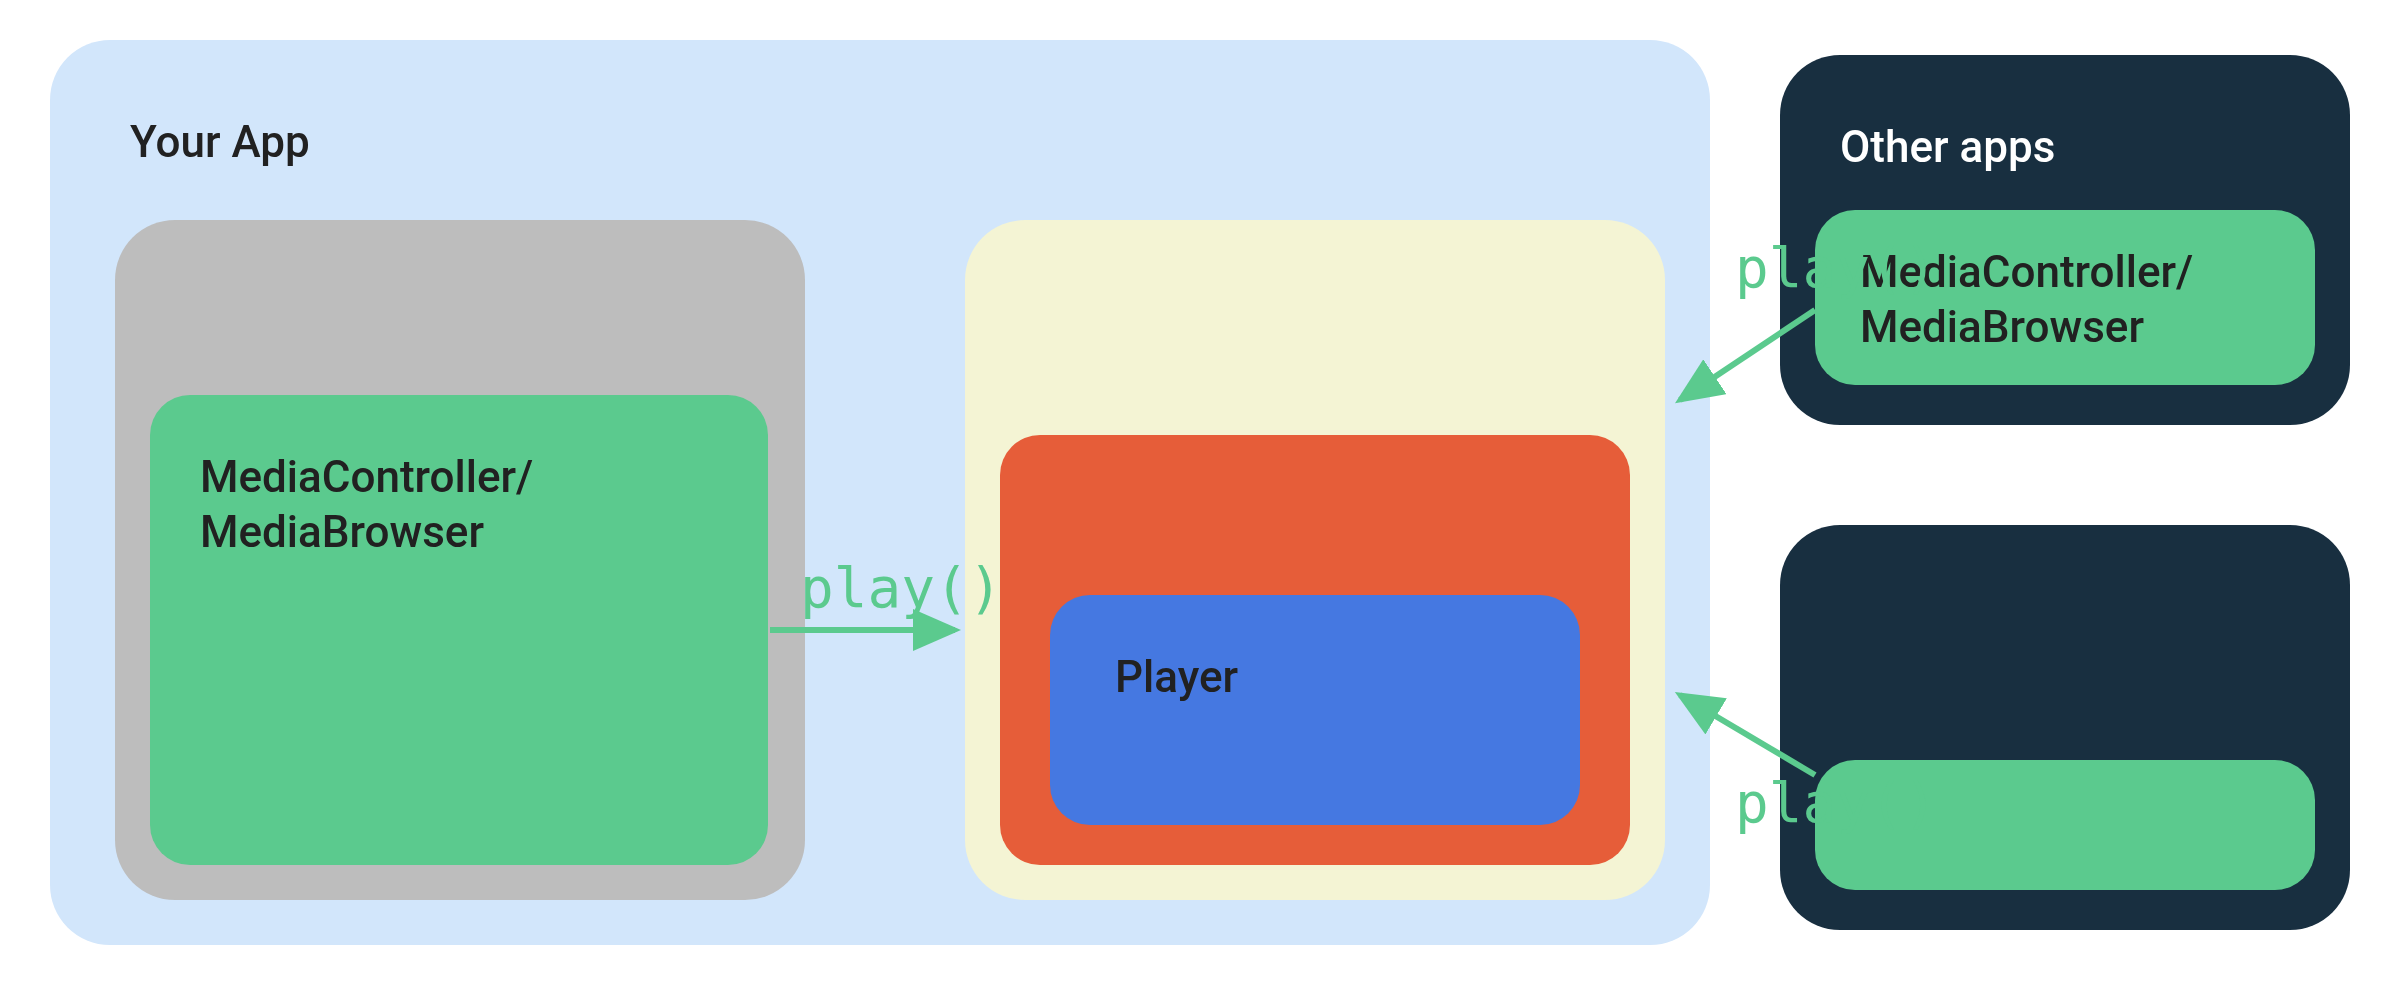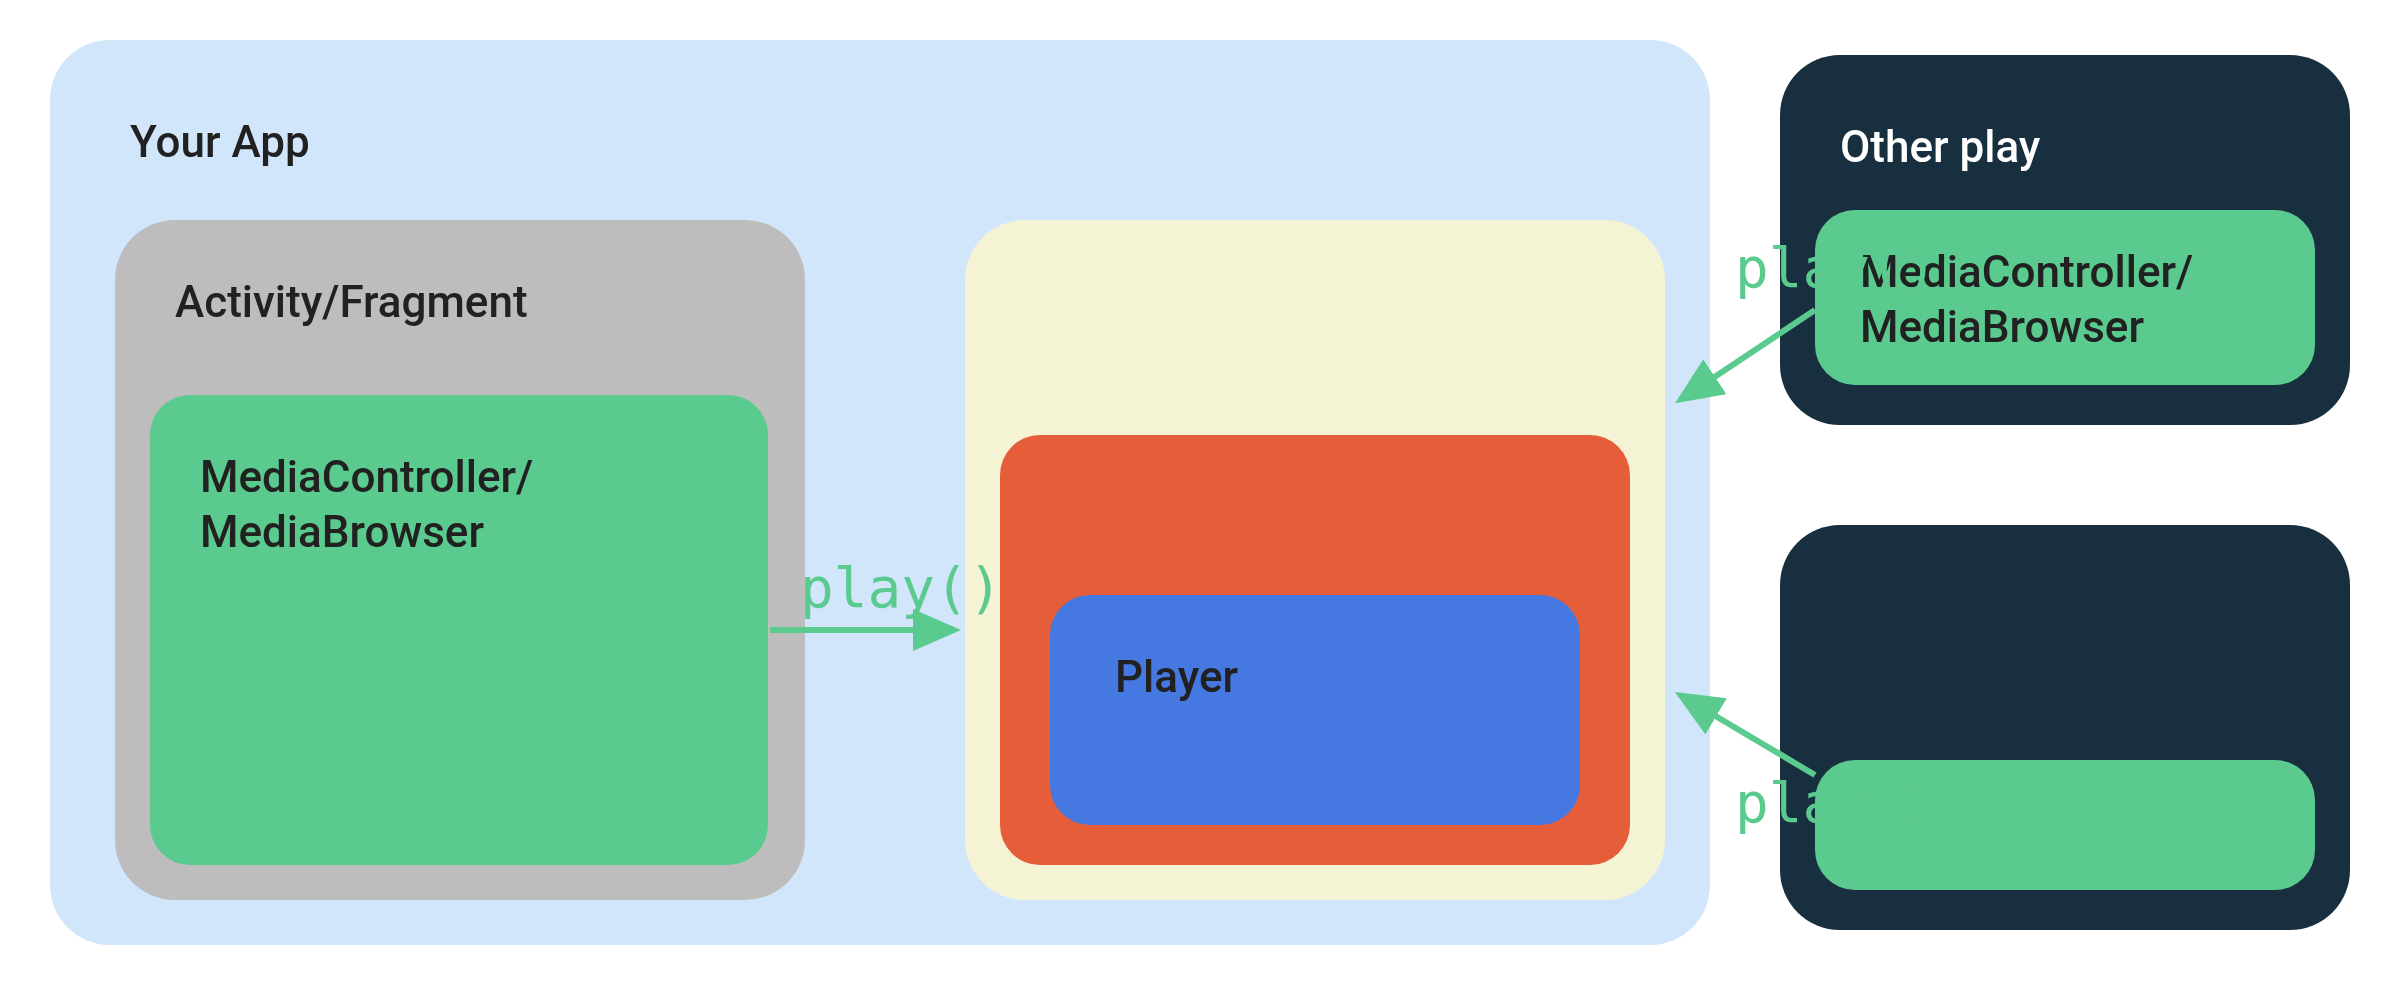--- a/index.html
+++ b/index.html
@@ -71,35 +71,34 @@
 </style>
 </head>
 <body>
 
 <div class="canvas">
 
   <div class="box rounded app-box" style="left:50px; top:40px; width:1660px; height:905px;"></div>
   <div class="label" style="left:130px; top:115px;">Your App</div>
 
   <div class="box rounded activity-box" style="left:115px; top:220px; width:690px; height:680px;"></div>
-  <div class="label" style="left:175px; top:275px;">Activity/Fragment</div>
 
   <div class="box rounded-sm green-box" style="left:150px; top:395px; width:618px; height:470px;"></div>
   <div class="label" style="left:200px; top:450px;">MediaController/
 MediaBrowser</div>
 
   <div class="box rounded service-box" style="left:965px; top:220px; width:700px; height:680px;"></div>
 
   <div class="box rounded-sm session-box" style="left:1000px; top:435px; width:630px; height:430px;"></div>
 
   <div class="box rounded-sm player-box" style="left:1050px; top:595px; width:530px; height:230px;"></div>
   <div class="label" style="left:1115px; top:650px;text-align:center;">Player</div>
 
   <div class="box rounded dark-box" style="left:1780px; top:55px; width:570px; height:370px;"></div>
-  <div class="label label-white" style="left:1840px; top:120px;">Other play</div>
+  <div class="label label-white" style="left:1840px; top:120px;">Other apps</div>
   <div class="box rounded-sm green-box" style="left:1815px; top:210px; width:500px; height:175px;"></div>
   <div class="label" style="left:1860px; top:245px;">MediaController/
 MediaBrowser</div>
 
   <div class="box rounded dark-box" style="left:1780px; top:525px; width:570px; height:405px;"></div>
   <div class="box rounded-sm green-box" style="left:1815px; top:760px; width:500px; height:130px;"></div>
 
   <div class="play-label" style="left:800px; top:555px;">play()</div>
 
   <div class="play-label" style="left:1735px; top:235px;">play()</div>

